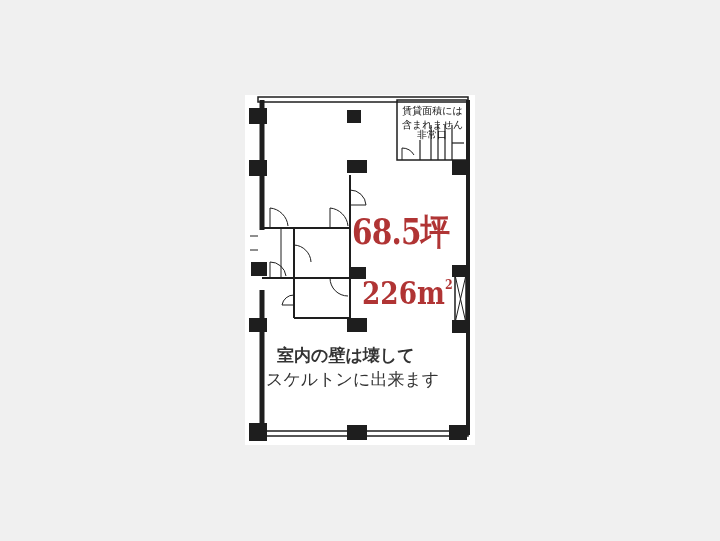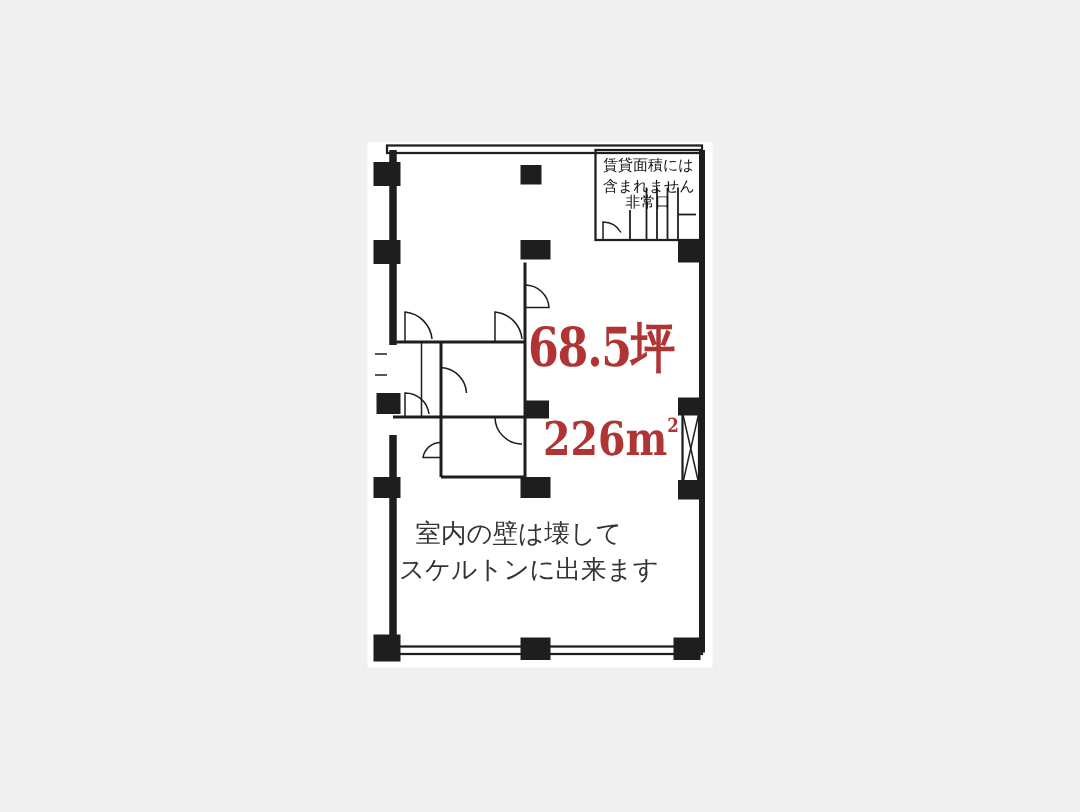--- a/index.html
+++ b/index.html
@@ -7,26 +7,26 @@
       width: 720px; height: 541px; background: #f0f0f0;
       position: relative; overflow: hidden;
       font-family: "DejaVu Serif", "Liberation Serif", serif;
     }
     .sheet {
       position: absolute; left: 245px; top: 95px; width: 230px; height: 350px;
       background: #ffffff;
     }
     .plan { position: absolute; left: 0; top: 0; width: 720px; height: 541px; }
     .label { position: absolute; color: #222; white-space: nowrap; }
-    .exclude-note { left: 402px; top: 104px; font-size: 10px; line-height: 14px; font-family: Liberation Sans, sans-serif; color: #111; text-align: left; }
+    .exclude-note { left: 402px; top: 104px; font-size: 10px; line-height: 14px; font-family: Liberation Sans, sans-serif; color: #111; text-align: center; }
     .exit-label { left: 417px; top: 128px; font-size: 10px; font-family: "DejaVu Sans", sans-serif; color: #111; }
     .area-tsubo { left: 352px; top: 208px; font-size: 36px; color: #b03434; letter-spacing: -1px; transform: scaleX(0.82); transform-origin: left top; font-weight: bold; }
     .area-sqm { left: 362px; top: 275px; font-size: 31px; color: #b03434; transform: scaleX(0.85); transform-origin: left top; font-weight: bold; }
     .area-sqm sup { font-size: 13px; position: relative; top: -4px; }
-    .note-line1 { left: 277px; top: 344px; font-size: 17px; color: #333; }
+    .note-line1 { left: 277px; top: 344px; font-size: 17px; color: #333; font-weight: bold; }
     .note-line2 { left: 266px; top: 368px; font-size: 17px; color: #333; text-align: right; }
   </style>
 </head>
 <body>
 
 <div class="sheet"></div>
 
 <svg class="plan" viewBox="0 0 720 541" xmlns="http://www.w3.org/2000/svg">
   <g fill="none" stroke="#1e1e1e">
 

